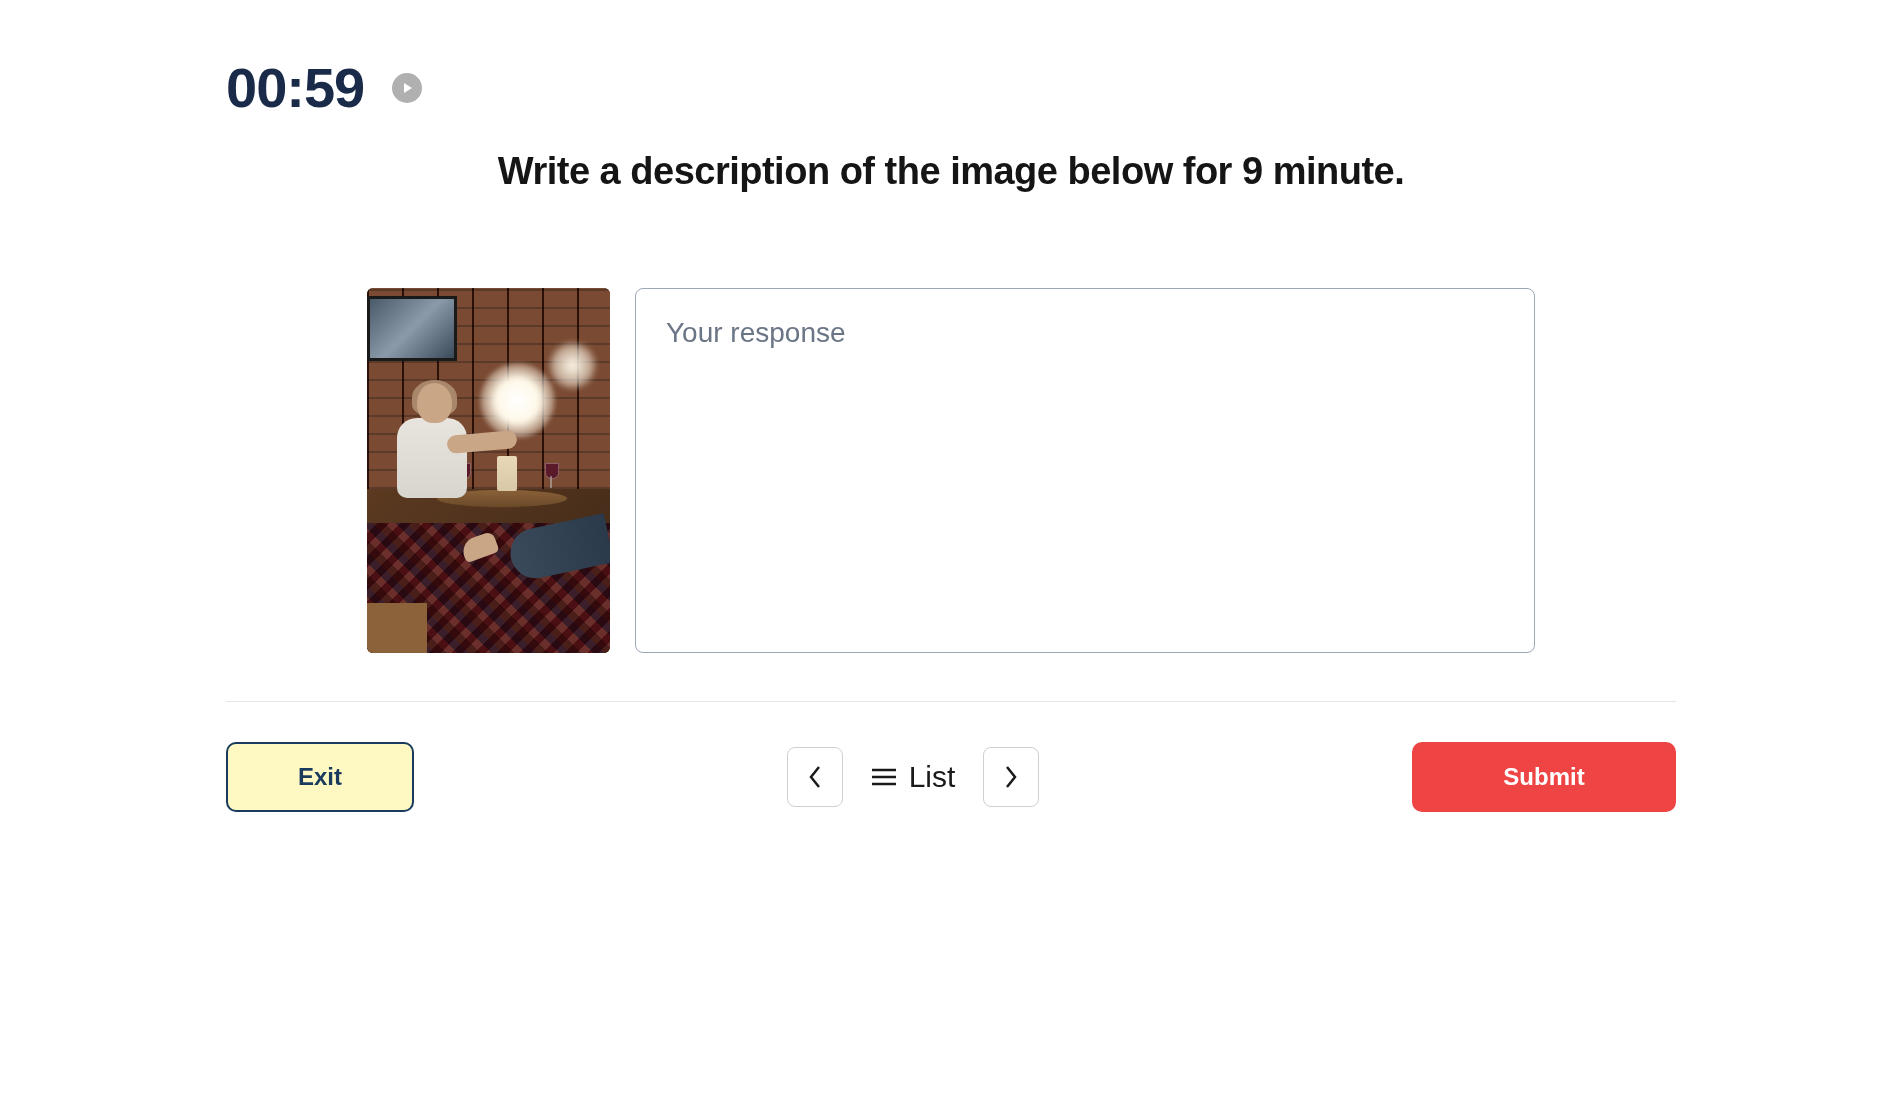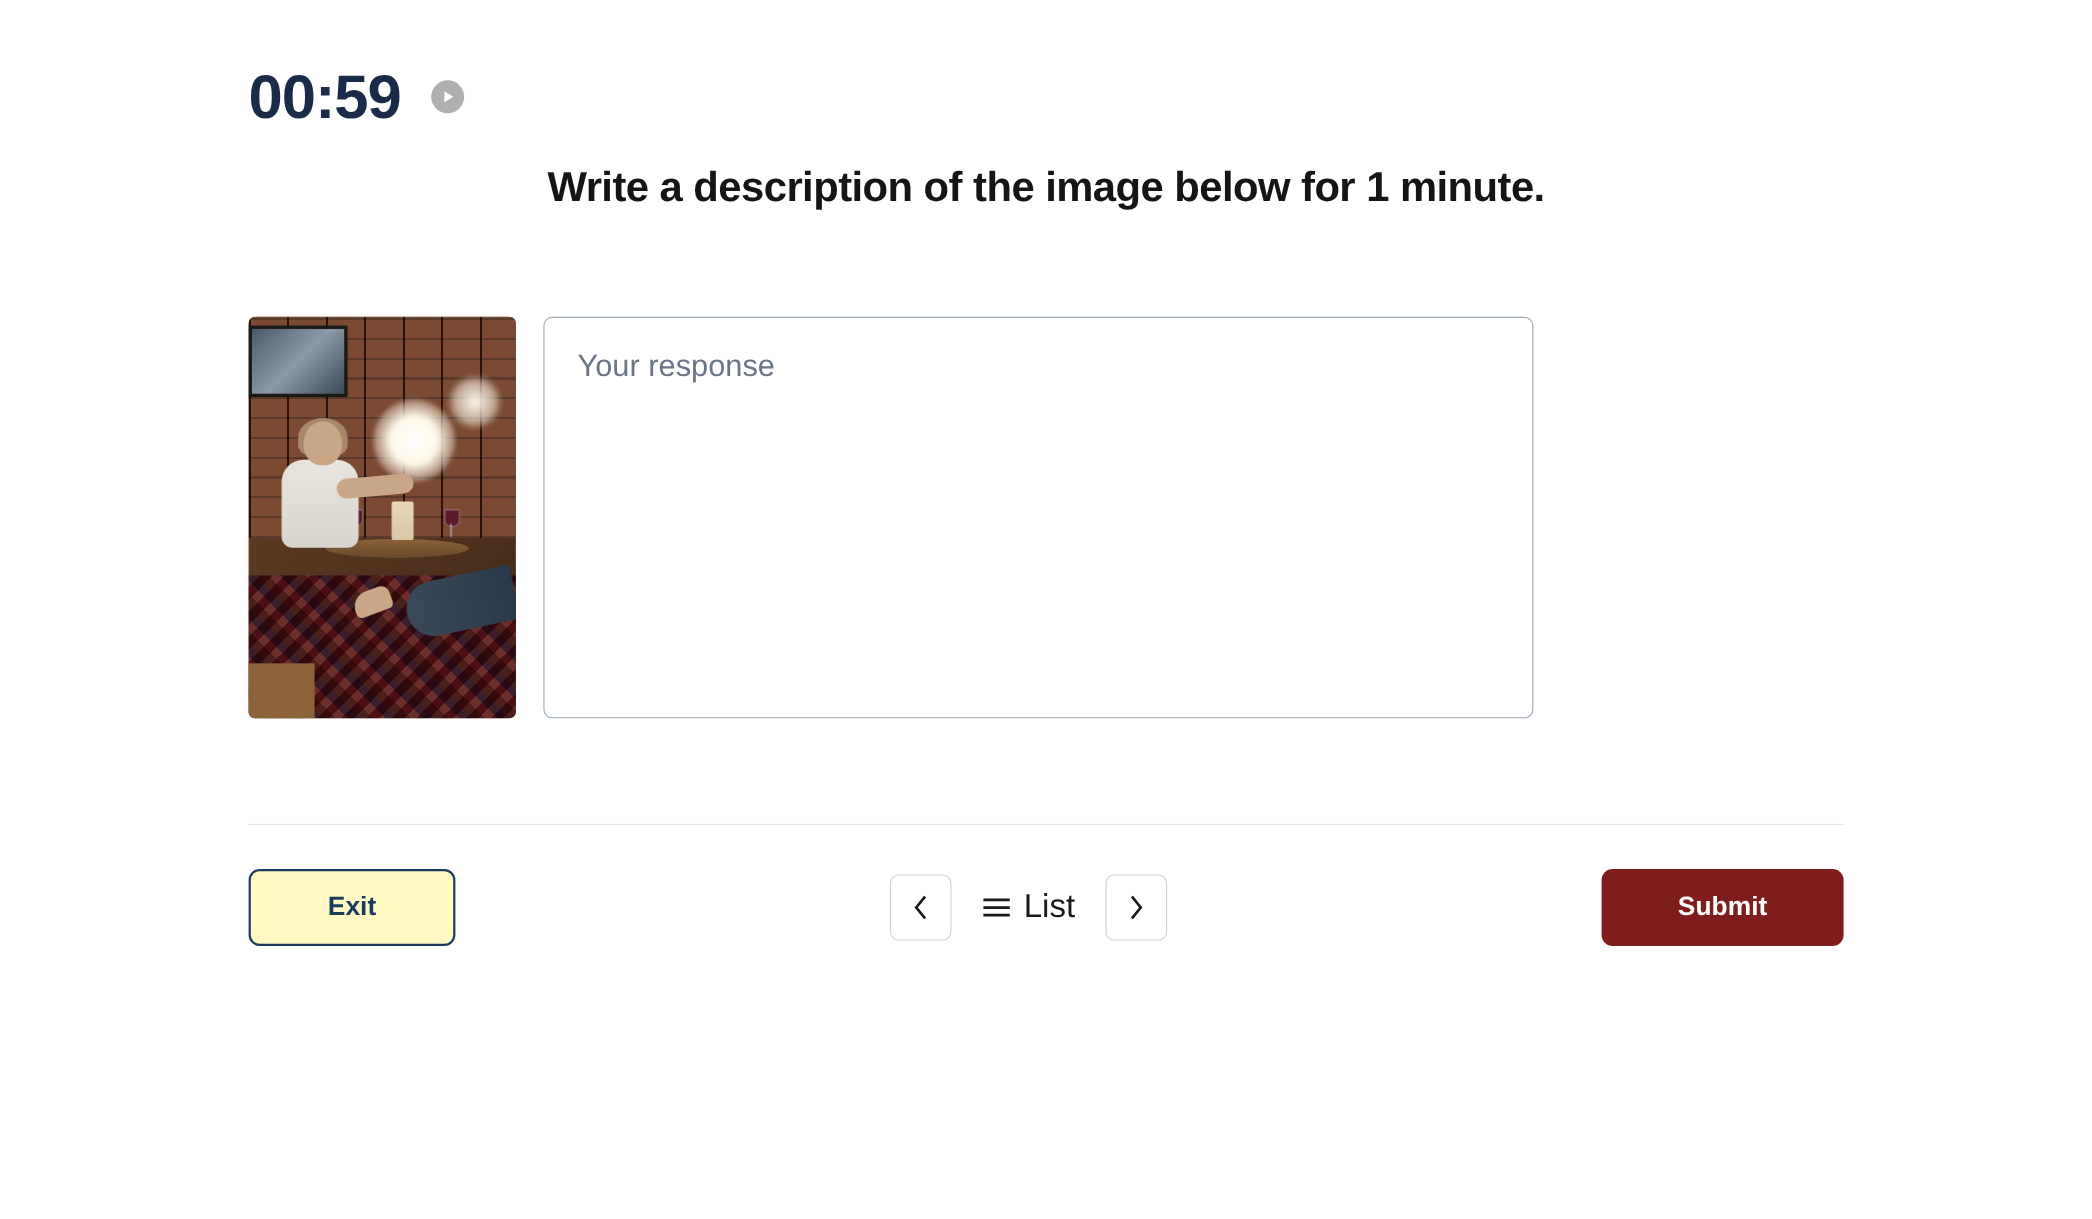--- a/index.html
+++ b/index.html
@@ -59,21 +59,22 @@
       font-weight: 800;
       color: #151515;
       text-align: center;
       margin-bottom: 95px;
       letter-spacing: -0.5px;
     }
     
     .content-row {
       display: flex;
       gap: 25px;
-      margin-bottom: 96px;
+      justify-content: center;
+      margin-bottom: 48px;
     }
     
     .image-container {
       width: 243px;
       height: 365px;
       border-radius: 6px;
       overflow: hidden;
       flex-shrink: 0;
       position: relative;
       background: linear-gradient(135deg, #6b4226 0%, #3d2817 100%);
@@ -383,24 +384,24 @@
       stroke-width: 2.5;
     }
     
     .list-text {
       font-size: 30px;
       color: #1a1a1a;
       font-weight: 400;
     }
     
     .submit-button {
-      width: 220px;
+      width: 264px;
       height: 70px;
       border: none;
-      background: #7f1d1d;
+      background: #ef4444;
       border-radius: 10px;
       font-size: 24px;
       font-weight: 700;
       color: #ffffff;
       cursor: not-allowed;
       font-family: inherit;
     }
   </style>
 </head>
 <body>
@@ -409,21 +410,21 @@
 
   <div class="timer-row">
     <div class="timer">00:59</div>
     <div class="play-icon">
       <svg viewBox="0 0 12 12">
         <path d="M2 1 L10 6 L2 11 Z"></path>
       </svg>
     </div>
   </div>
 
-  <h1 class="prompt-title">Write a description of the image below for 1 minute.</h1>
+  <h1 class="prompt-title">Write a description of the image below for 9 minute.</h1>
 
   <div class="content-row">
     <div class="image-container">
       <div class="image-scene">
         <div class="brick-wall"></div>
         <div class="tv-screen"></div>
         <div class="lamp-glow2"></div>
         <div class="lamp-glow"></div>
         <div class="rug"></div>
         <div class="floor"></div>

